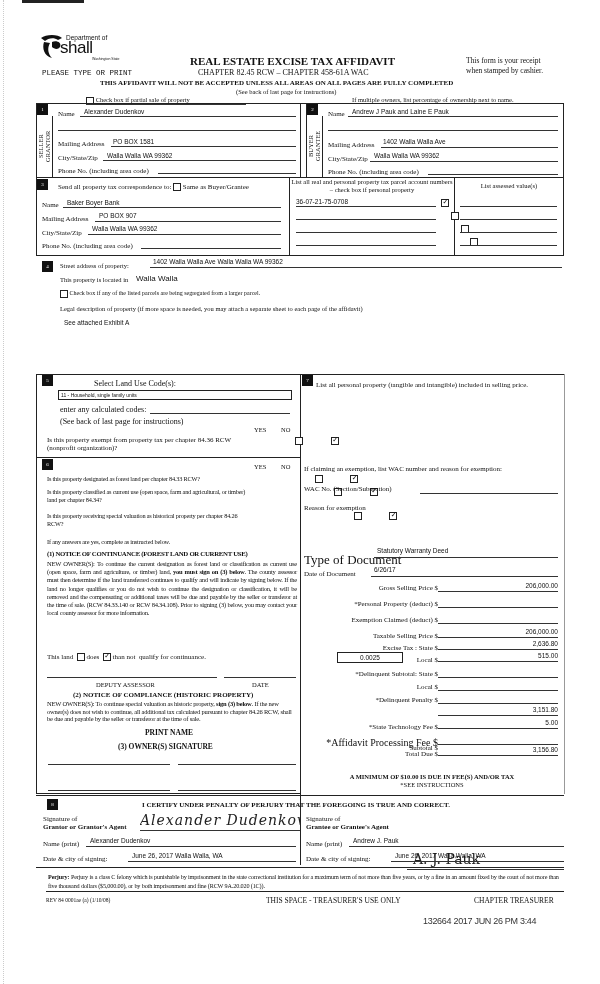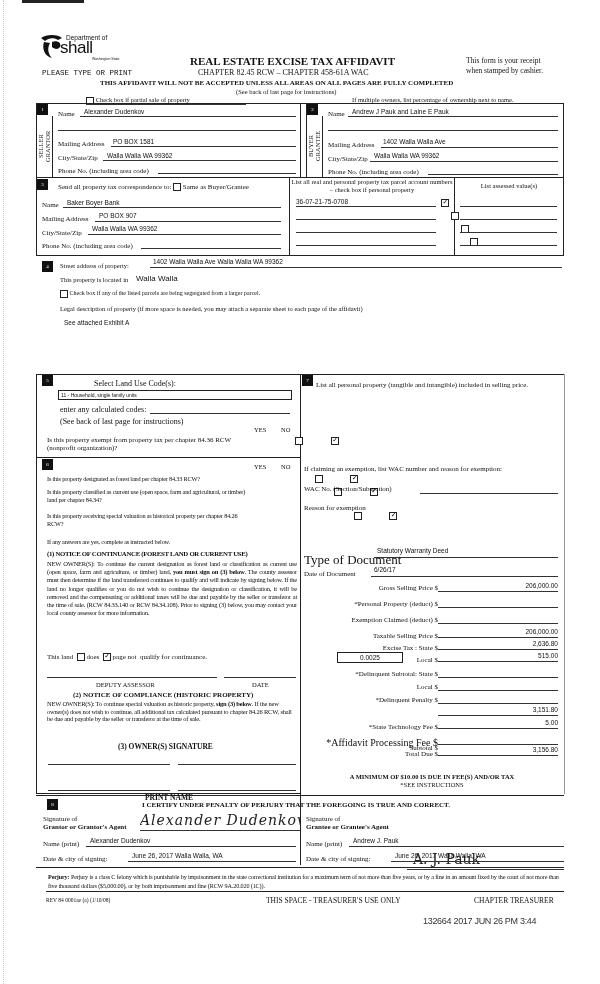--- a/index.html
+++ b/index.html
@@ -176,33 +176,33 @@
 
 <div class="abs" style="left:47px; top:538px; font-size:6.3px; letter-spacing:-0.2px;">If any answers are yes, complete as instructed below.</div>
 <div class="abs bold" style="left:47px; top:550px; font-size:6.8px; letter-spacing:-0.3px;">(1) NOTICE OF CONTINUANCE (FOREST LAND OR CURRENT USE)</div>
 <div class="abs" style="left:47px; top:560px; width:250px; font-size:6.5px; letter-spacing:-0.25px; line-height:8.2px; text-align:justify;"><span>NEW OWNER(S): To continue the current designation as forest land or classification as current use (open space, farm and agriculture, or timber) land, </span><b>you must sign on (3) below</b><span>. The county assessor must then determine if the land transferred continues to qualify and will indicate by signing below. If the land no longer qualifies or you do not wish to continue the designation or classification, it will be removed and the compensating or additional taxes will be due and payable by the seller or transferor at the time of sale. (RCW 84.33.140 or RCW 84.34.108). Prior to signing (3) below, you may contact your local county assessor for more information.</span></div>
 
 <div class="abs" style="left:47px; top:653px; font-size:7px;">
   <span>This land</span>
   &nbsp;<span class="cb"></span>
   <span>does</span>
   &nbsp;<span class="cb checked"></span>
-  <span>page not</span>
+  <span>than not</span>
   &nbsp;<span>qualify for continuance.</span>
 </div>
 <div class="hline" style="left:47px; top:677px; width:170px;"></div>
 <div class="hline" style="left:224px; top:677px; width:72px;"></div>
 <div class="abs" style="left:96px; top:681px; font-size:6.5px;">DEPUTY ASSESSOR</div>
 <div class="abs" style="left:252px; top:681px; font-size:6.5px;">DATE</div>
 <div class="abs bold" style="left:73px; top:691px; font-size:7px;">(2) NOTICE OF COMPLIANCE (HISTORIC PROPERTY)</div>
 <div class="abs" style="left:47px; top:700px; width:250px; font-size:6.5px; letter-spacing:-0.2px; line-height:7.6px;"><span>NEW OWNER(S): To continue special valuation as historic property, </span><b>sign (3) below</b><span>. If the new owner(s) does not wish to continue, all additional tax calculated pursuant to chapter 84.26 RCW, shall be due and payable by the seller or transferor at the time of sale.</span></div>
 <div class="abs bold" style="left:118px; top:742px; font-size:7.5px;">(3) OWNER(S) SIGNATURE</div>
 <div class="hline" style="left:48px; top:764px; width:122px;"></div>
 <div class="hline" style="left:178px; top:764px; width:118px;"></div>
-<div class="abs bold" style="left:145px; top:793px; font-size:7.5px;">PRINT NAME</div>
+<div class="abs bold" style="left:145px; top:728px; font-size:7.5px;">PRINT NAME</div>
 <div class="hline" style="left:48px; top:790px; width:122px;"></div>
 <div class="hline" style="left:178px; top:790px; width:118px;"></div>
 
 
 <div class="secnum" style="left:302px; top:375px;">7</div>
 <div class="abs" style="left:316px; top:380px; width:240px; font-size:7px; line-height:11px;">List all personal property (tangible and intangible) included in selling price.</div>
 <div class="abs" style="left:304px; top:465px; font-size:7px;">If claiming an exemption, list WAC number and reason for exemption:</div>
 <div class="abs" style="left:304px; top:485px; font-size:7px;">WAC No. (Section/Subsection)</div>
 <div class="abs uline" style="left:420px; top:485px; width:138px; height:9px;"></div>
 <div class="abs" style="left:304px; top:504px; font-size:7px;">Reason for exemption</div>

